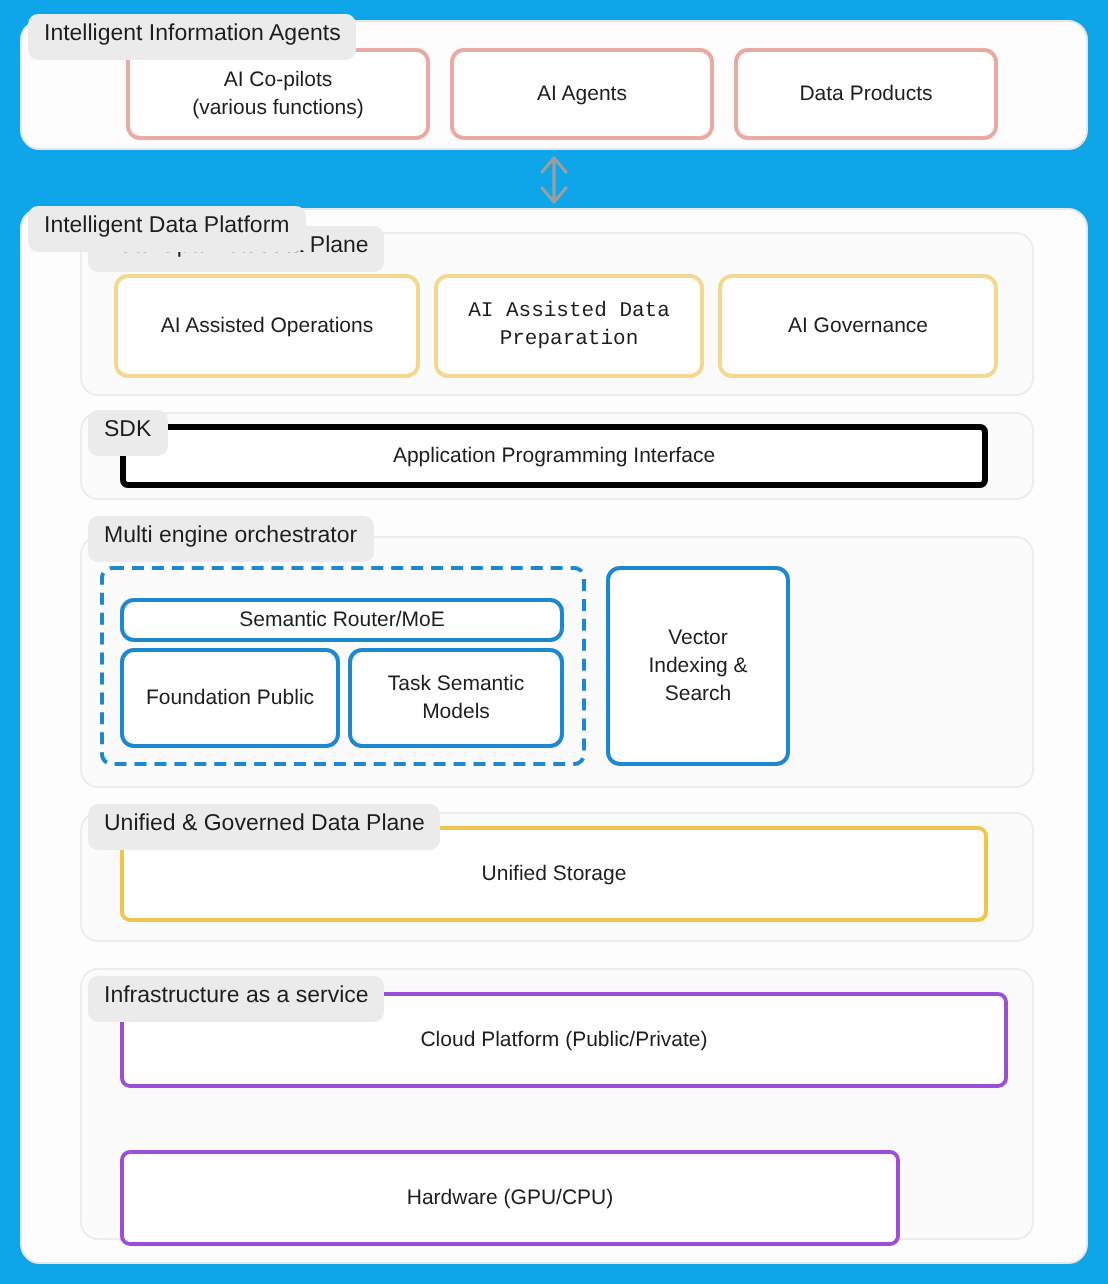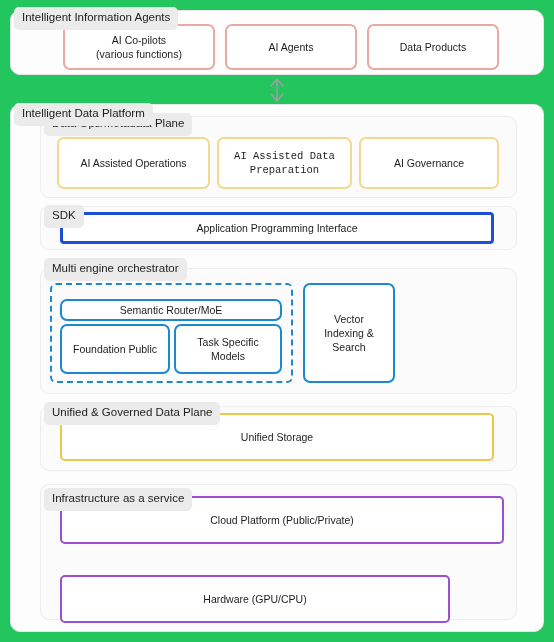--- a/index.html
+++ b/index.html
@@ -8,21 +8,21 @@
     width: 554px;
     height: 642px;
     background: #ffffff;
     font-family: "Liberation Sans", sans-serif;
   }
 
   #canvas {
     position: relative;
     width: 554px;
     height: 642px;
-    background: #22c55e;
+    background: #0ea5e9;
     overflow: hidden;
   }
 
   
   .panel {
     position: absolute;
     background: #fdfdfd;
     border: 1px solid #e6e6e6;
     border-radius: 10px;
   }
@@ -51,21 +51,21 @@
     text-align: center;
     font-size: 10.5px;
     color: #1d1d1f;
     line-height: 1.35;
     padding: 2px 6px;
   }
   .box span { display: block; }
 
   .b-pink   { border: 2px solid #e8aaa2; }
   .b-yellow { border: 2px solid #f3d98f; }
-  .b-black  { border: 3px solid #1d4ed8; border-radius: 4px; }
+  .b-black  { border: 3px solid #000000; border-radius: 4px; }
   .b-blue   { border: 2px solid #1d87d0; }
   .b-gold   { border: 2.5px solid #edc64b; border-radius: 5px; }
   .b-purple { border: 2.5px solid #9a4fd6; border-radius: 5px; }
 
   .dashed-group {
     position: absolute;
     border: 2.5px dashed #1d87d0;
     border-radius: 6px;
     background: transparent;
   }
@@ -169,21 +169,21 @@
   </div>
 
   <div class="box b-blue" style="left:60px; top:324px; width:110px; height:50px;">
     <div>
       <span>Foundation Public</span>
     </div>
   </div>
 
   <div class="box b-blue" style="left:174px; top:324px; width:108px; height:50px;">
     <div>
-      <span>Task Specific</span>
+      <span>Task Semantic</span>
       <span>Models</span>
     </div>
   </div>
 
   <div class="box b-blue" style="left:303px; top:283px; width:92px; height:100px;">
     <div>
       <span>Vector</span>
       <span>Indexing &amp;</span>
       <span>Search</span>
     </div>

